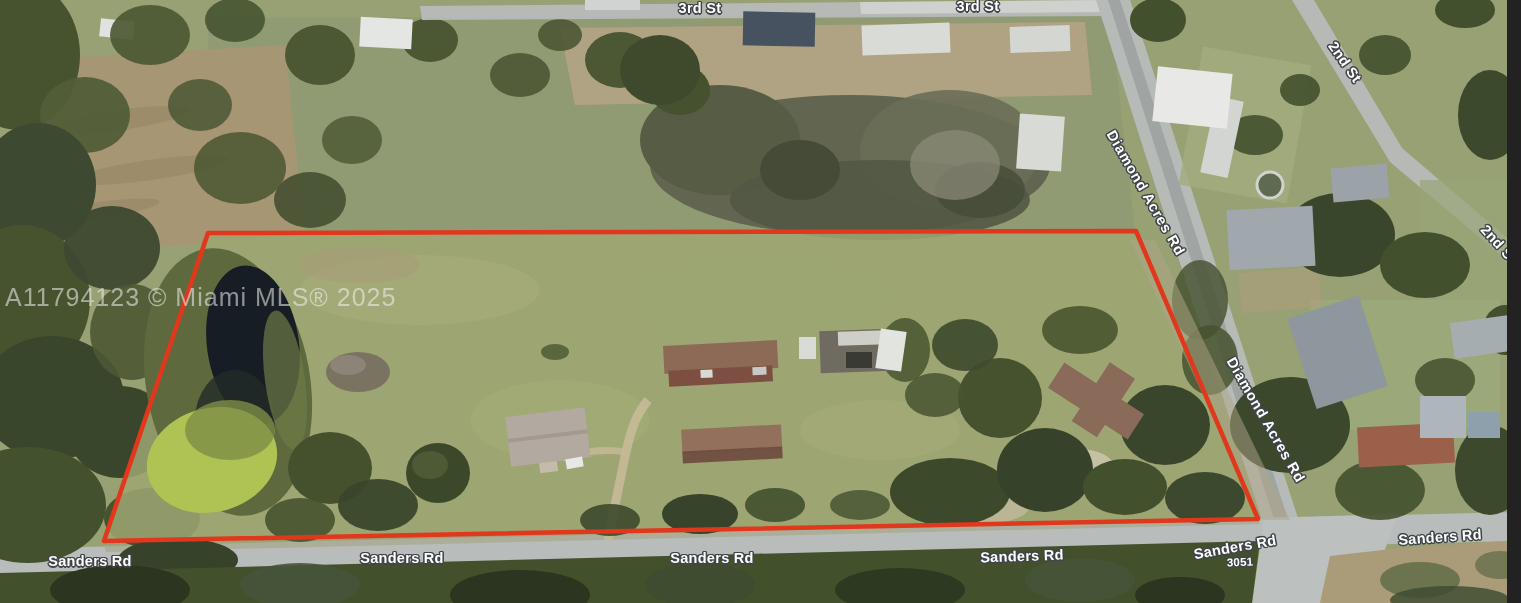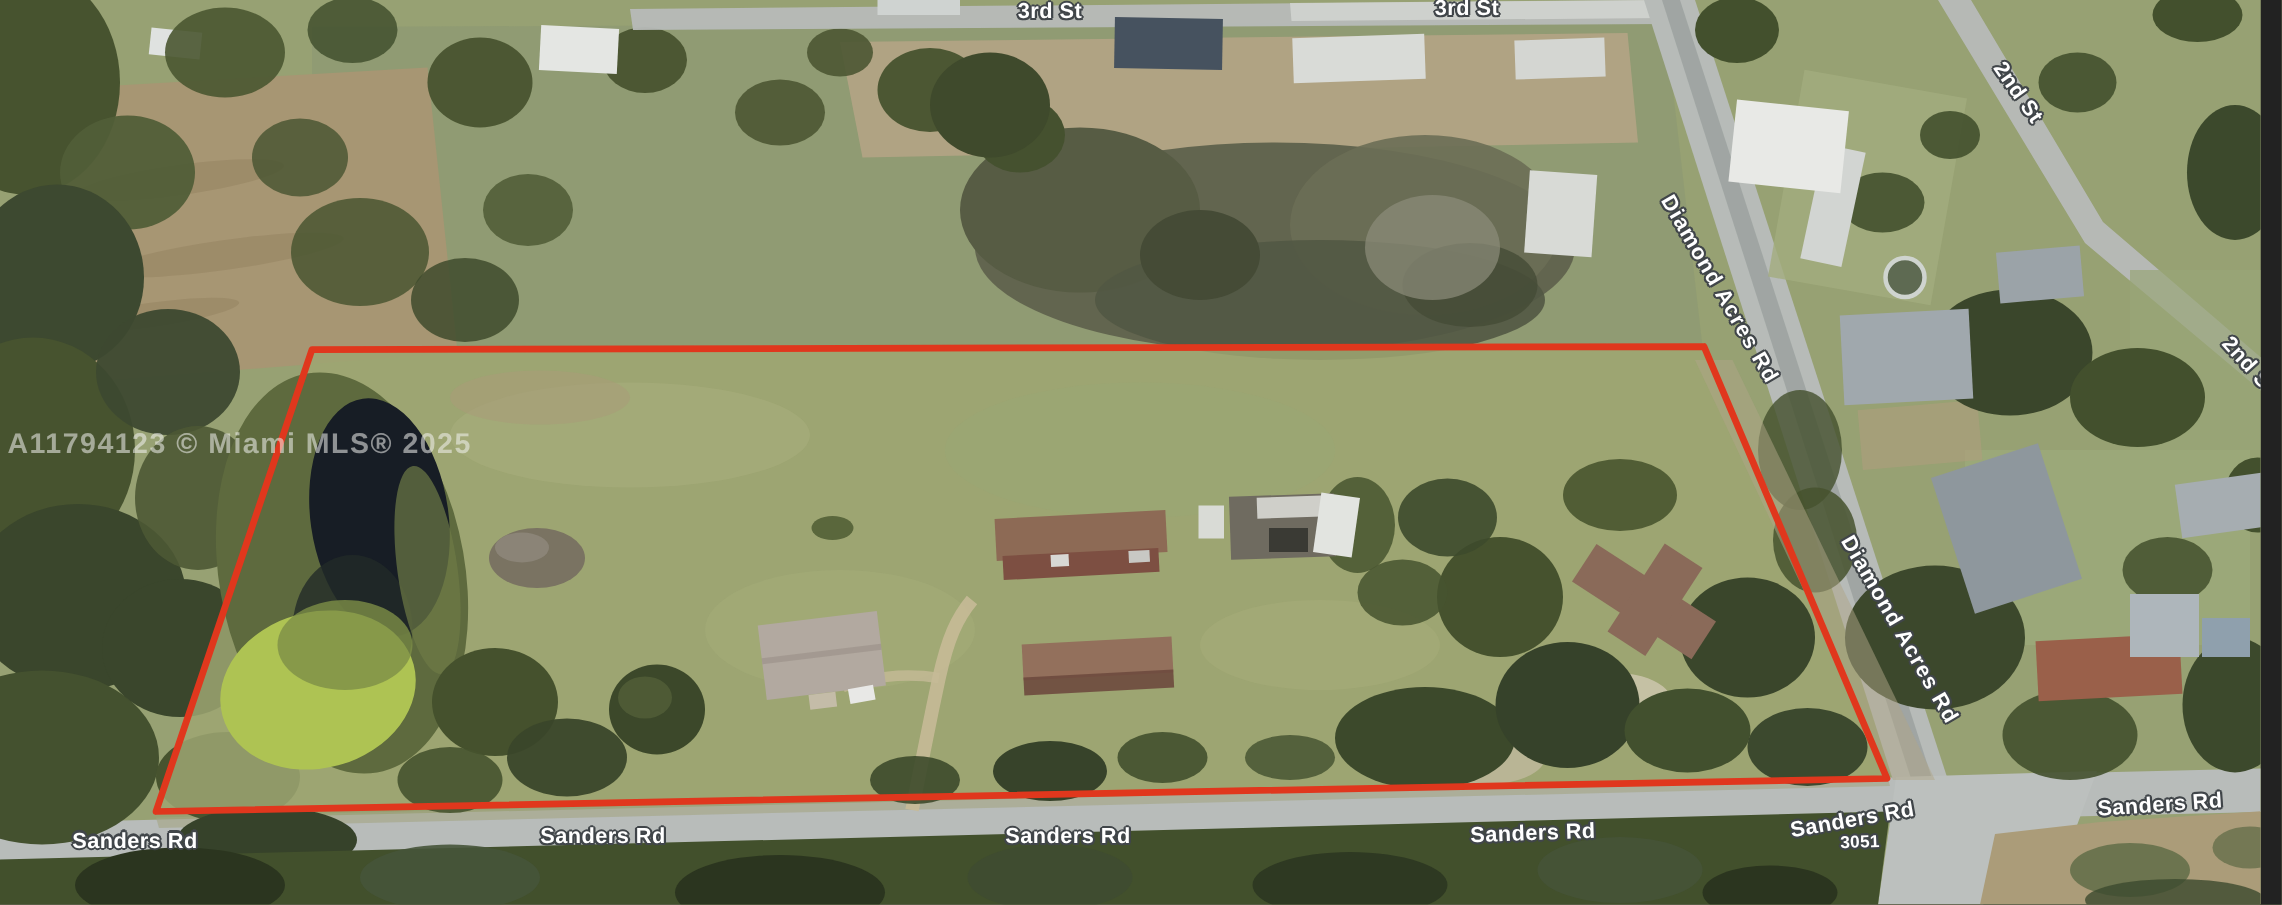--- a/index.html
+++ b/index.html
@@ -7,21 +7,21 @@
          font-family:"Liberation Sans",sans-serif;}
   #stage svg{position:absolute;left:0;top:0;display:block;}
   .lbl{position:absolute;font-weight:bold;font-size:14.5px;letter-spacing:.3px;white-space:nowrap;
        color:var(--road-label-text,#fff);
        text-shadow:-1px -1px 0 var(--road-label-outline,#41464a),1px -1px 0 var(--road-label-outline,#41464a),
                    -1px 1px 0 var(--road-label-outline,#41464a),1px 1px 0 var(--road-label-outline,#41464a),
                    -1.5px 0 0 var(--road-label-outline,#41464a),1.5px 0 0 var(--road-label-outline,#41464a),
                    0 -1.5px 0 var(--road-label-outline,#41464a),0 1.5px 0 var(--road-label-outline,#41464a);}
   .lbl.rd-diag{letter-spacing:.8px;}
   .lbl.small{font-size:11.5px;letter-spacing:.2px;}
-  .watermark{position:absolute;font-weight:700;font-size:19px;letter-spacing:1px;white-space:nowrap;
+  .watermark{position:absolute;font-weight:400;font-size:25px;letter-spacing:1px;white-space:nowrap;
              color:var(--watermark-text,rgba(242,242,240,.55));}
 </style>
 </head>
 <body>
 
 <div id="stage">
 
 <svg width="1521" height="603" viewBox="0 0 1521 603">
 
   <rect x="0" y="0" width="1521" height="603" fill="var(--pasture-green,#97a173)"></rect>

